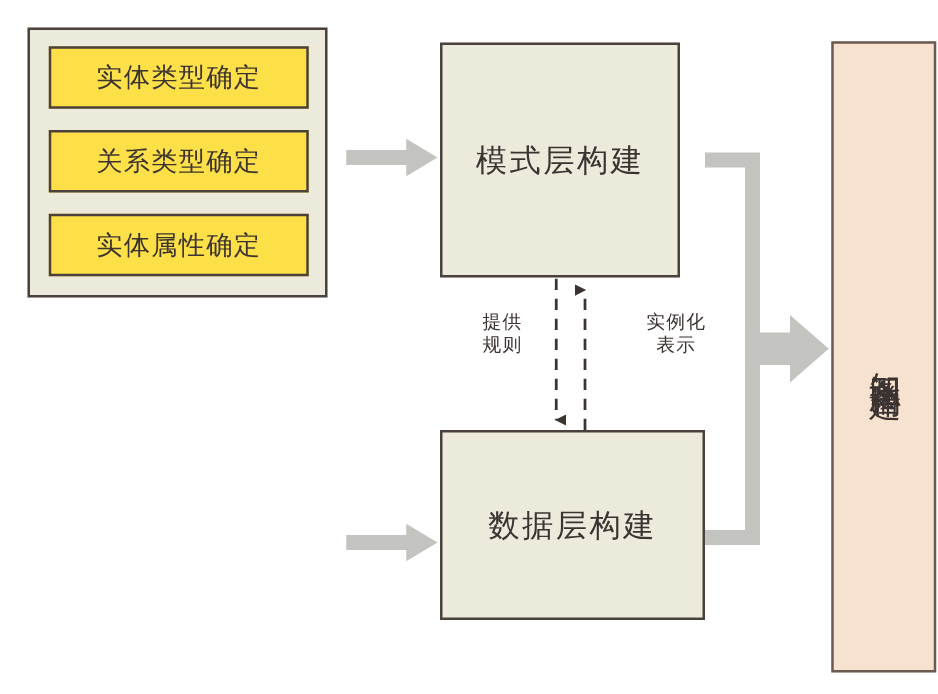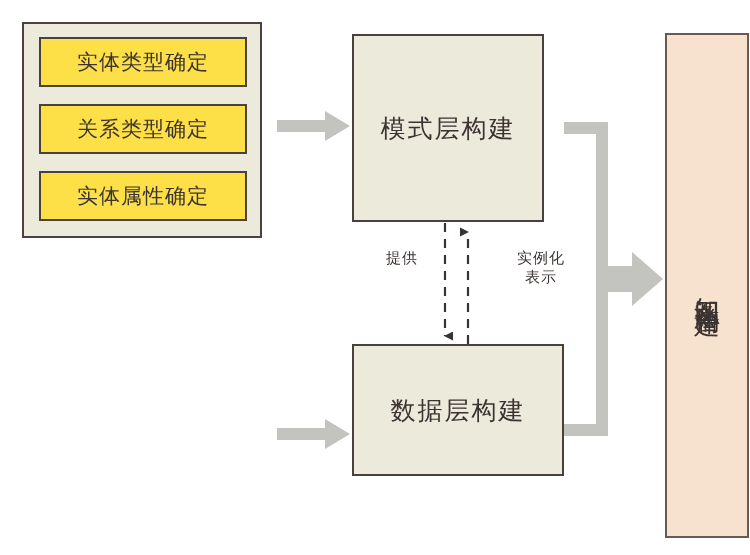--- a/index.html
+++ b/index.html
@@ -61,21 +61,21 @@
     box-sizing: border-box;
     display: flex;
     align-items: center;
     justify-content: center;
     font-size: 25px;
     letter-spacing: 2px;
     color: #3b3331;
     white-space: nowrap;
   }
   #stage-schema { left: 352px; top: 34px;  width: 192px; height: 188px; }
-  #stage-data   { left: 352px; top: 344px; width: 212px; height: 132px; }
+  #stage-data   { left: 352px; top: 344px; width: 212px; height: 152px; }
 
   
   #output-box {
     position: absolute;
     left: 665px; top: 33px;
     width: 84px; height: 505px;
     background: #f7e2d0;
     border: 2px solid #6b5a52;
     box-sizing: border-box;
     display: flex;
@@ -172,20 +172,21 @@
     <div class="task-box w t-row-2">实体属性确定</div>
   </div>
 
 
   <div id="stage-schema" class="stage-box">模式层构建</div>
 
   <div id="stage-data" class="stage-box">数据层构建</div>
 
   <div id="caption-provide-rules" class="dash-caption">
     <div>提供</div>
+    <div>规则</div>
   </div>
 
   <div id="caption-instantiate" class="dash-caption">
     <div>实例化</div>
     <div>表示</div>
   </div>
 
   <div id="output-box">
     <span id="output-label">知识图谱构建</span>
   </div>

